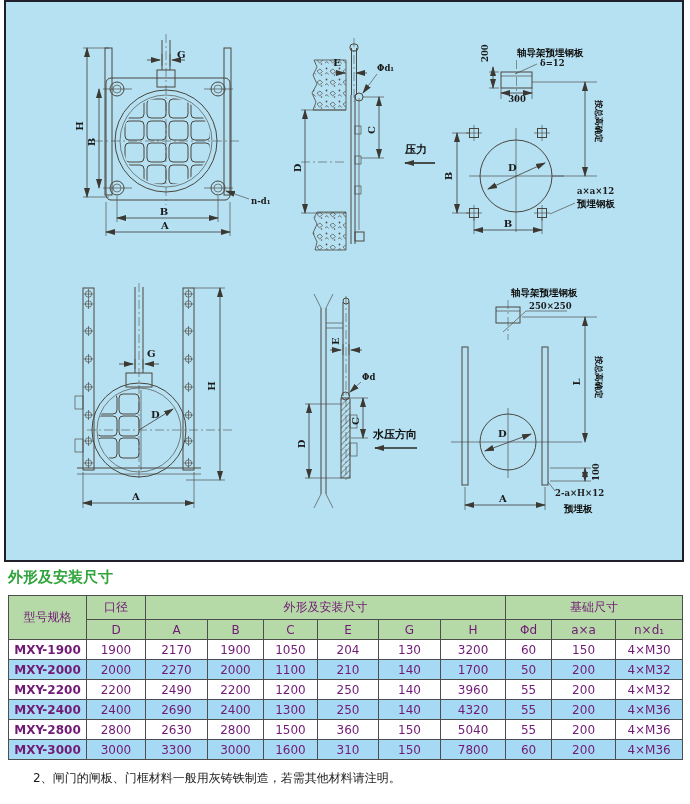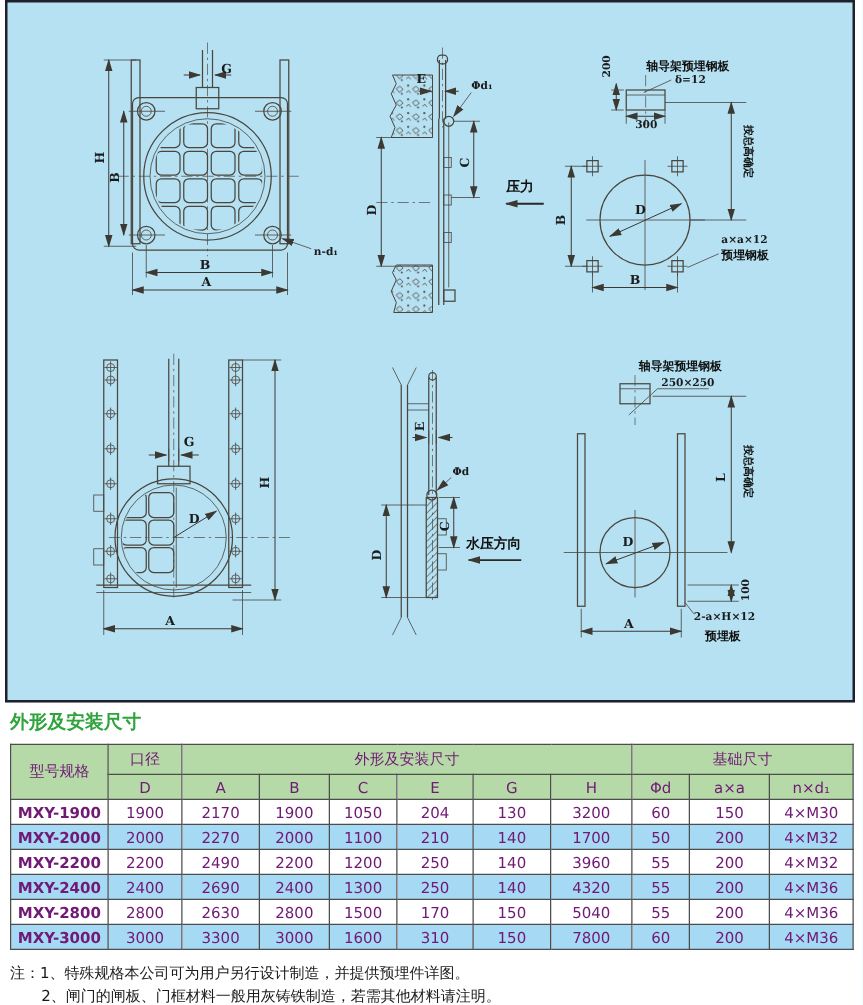--- a/index.html
+++ b/index.html
@@ -455,21 +455,21 @@
             <td>55</td>
             <td>200</td>
             <td>4×M36</td>
           </tr>
           <tr>
             <td class="model">MXY-2800</td>
             <td>2800</td>
             <td>2630</td>
             <td>2800</td>
             <td>1500</td>
-            <td>170</td>
+            <td>360</td>
             <td>150</td>
             <td>5040</td>
             <td>55</td>
             <td>200</td>
             <td>4×M36</td>
           </tr>
           <tr class="alt">
             <td class="model">MXY-3000</td>
             <td>3000</td>
             <td>3300</td>
@@ -479,17 +479,16 @@
             <td>150</td>
             <td>7800</td>
             <td>60</td>
             <td>200</td>
             <td>4×M36</td>
           </tr>
         </tbody>
     </table>
 
     <div class="notes">
-      <div><span>注：</span><span>1、特殊规格本公司可为用户另行设计制造，并提供预埋件详图。</span></div>
       <div class="indent"><span>2、闸门的闸板、门框材料一般用灰铸铁制造，若需其他材料请注明。</span></div>
     </div>
   </div>
 </div>
 
 </body></html>

